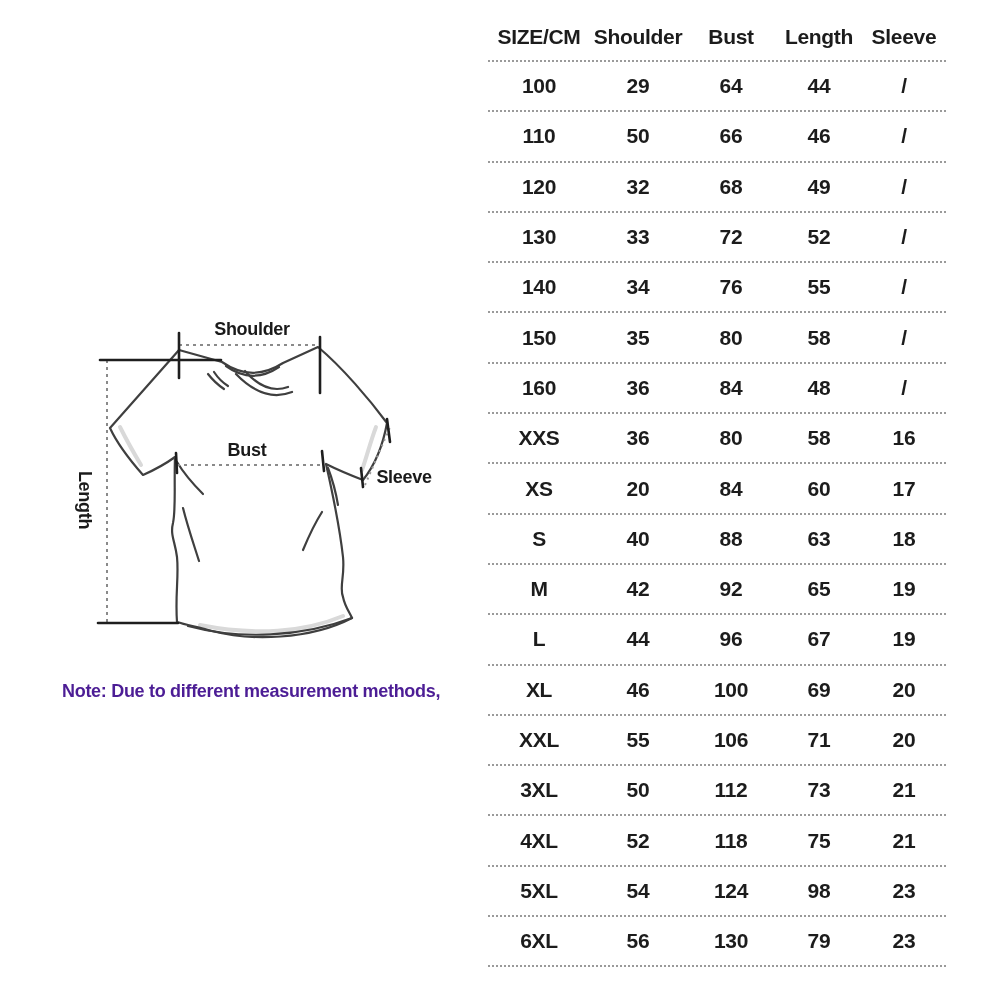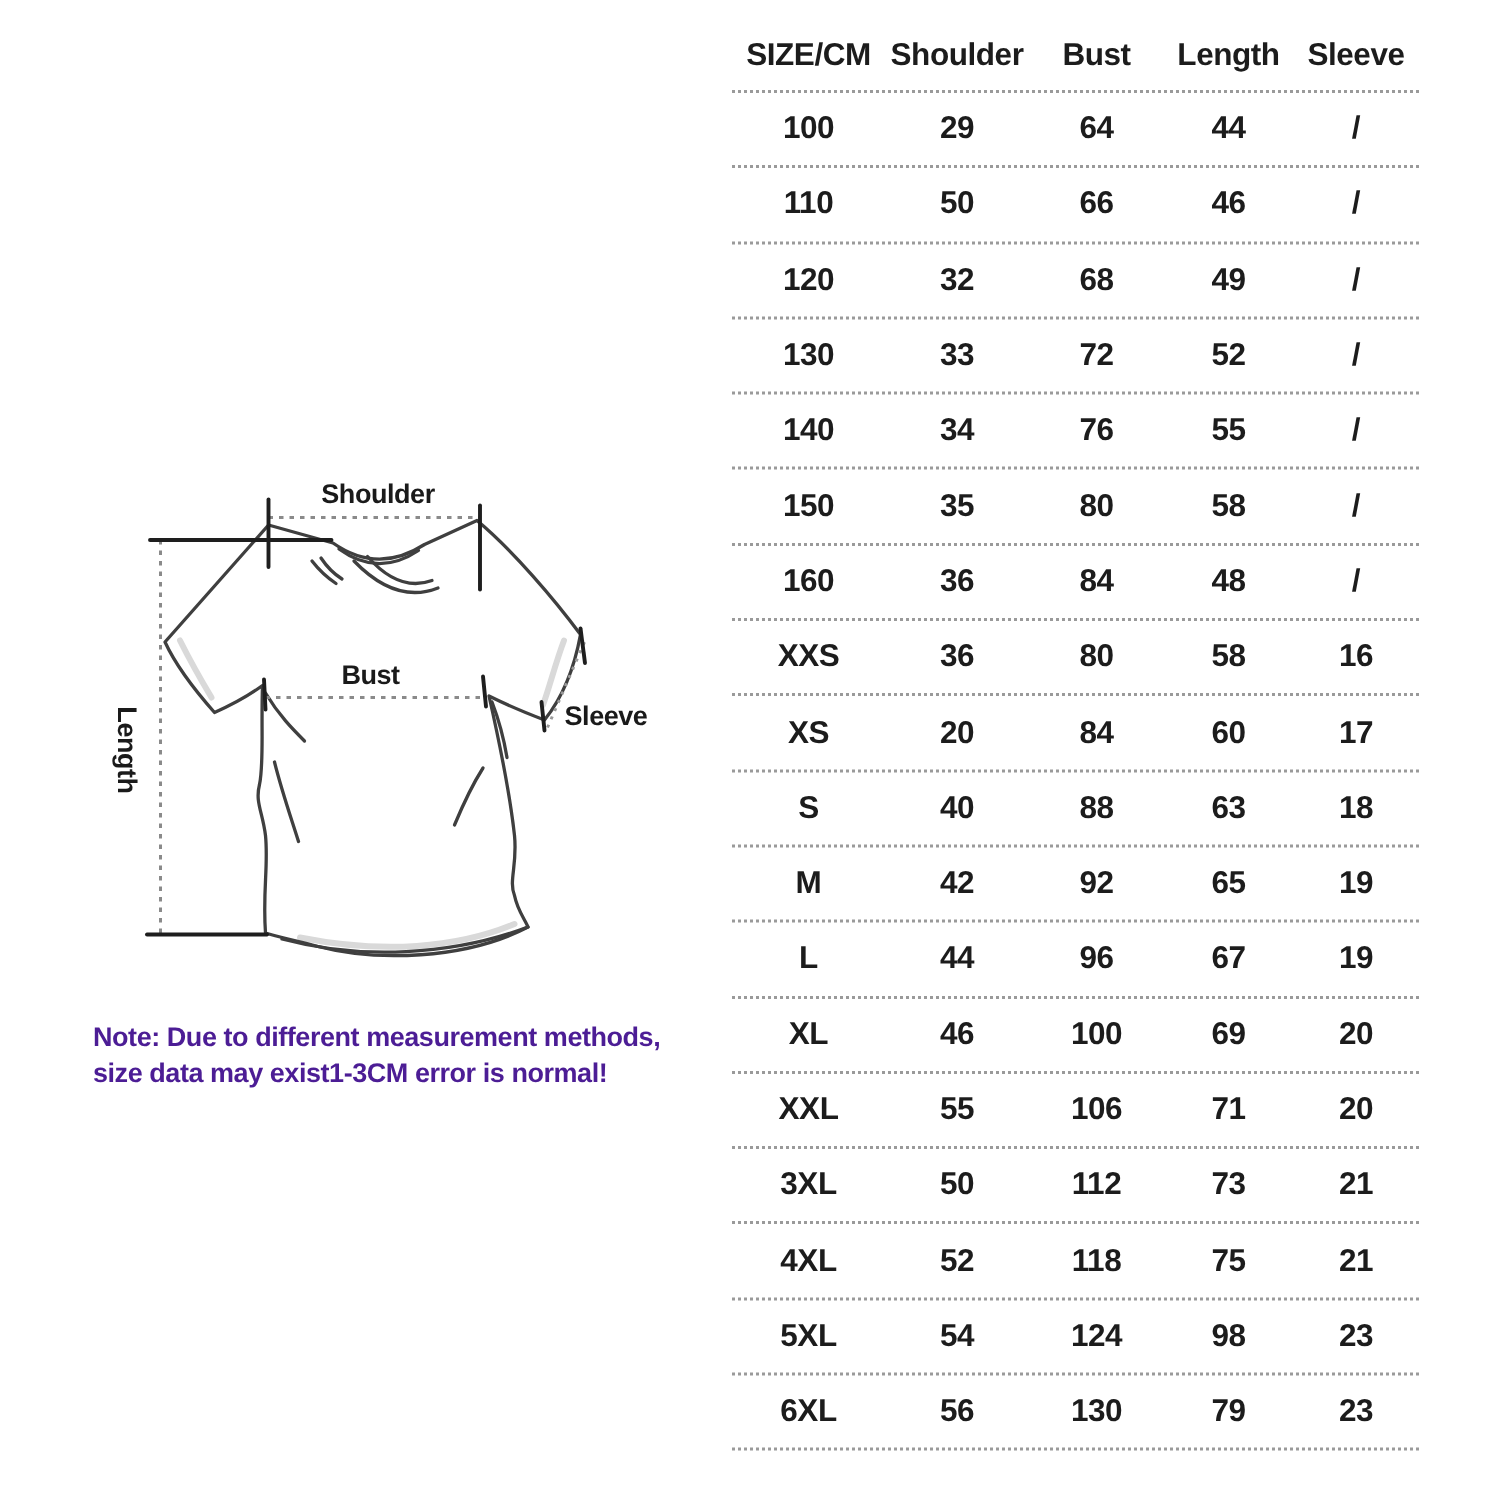--- a/index.html
+++ b/index.html
@@ -100,21 +100,20 @@
     <text class="dlabel" x="207" y="161" text-anchor="middle">Bust</text>
 
     <line class="dots" x1="325" y1="190" x2="351" y2="130"></line>
     <line class="tick" x1="347" y1="124" x2="350" y2="147"></line>
     <line class="tick" x1="321" y1="173" x2="323" y2="192"></line>
     <text class="dlabel" x="364" y="188" text-anchor="middle">Sleeve</text>
   </svg>
 
   <div class="note">
     <div>Note: Due to different measurement methods,</div>
-    <div>size data may exist1-3CM error is normal!</div>
   </div>
 
   <div class="size-table">
     <div class="trow head">
       <div class="tc">SIZE/CM</div>
       <div class="tc">Shoulder</div>
       <div class="tc">Bust</div>
       <div class="tc">Length</div>
       <div class="tc">Sleeve</div>
     </div>

